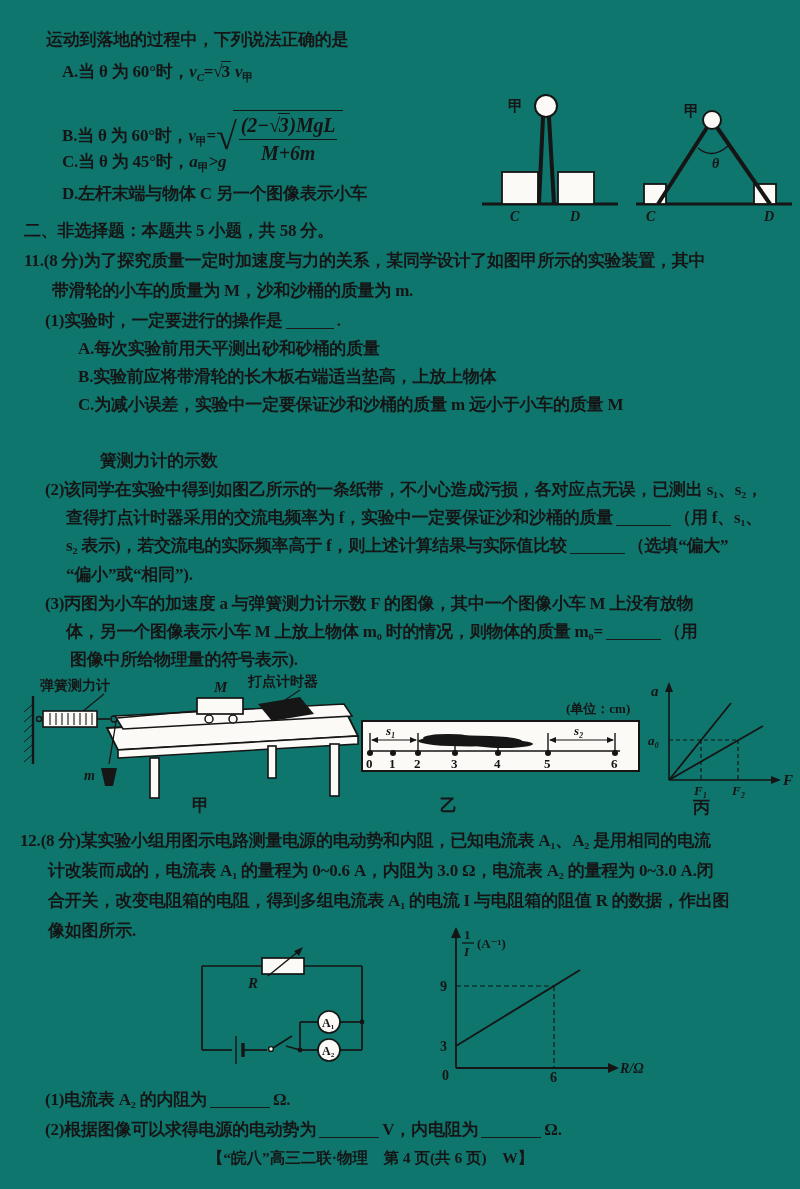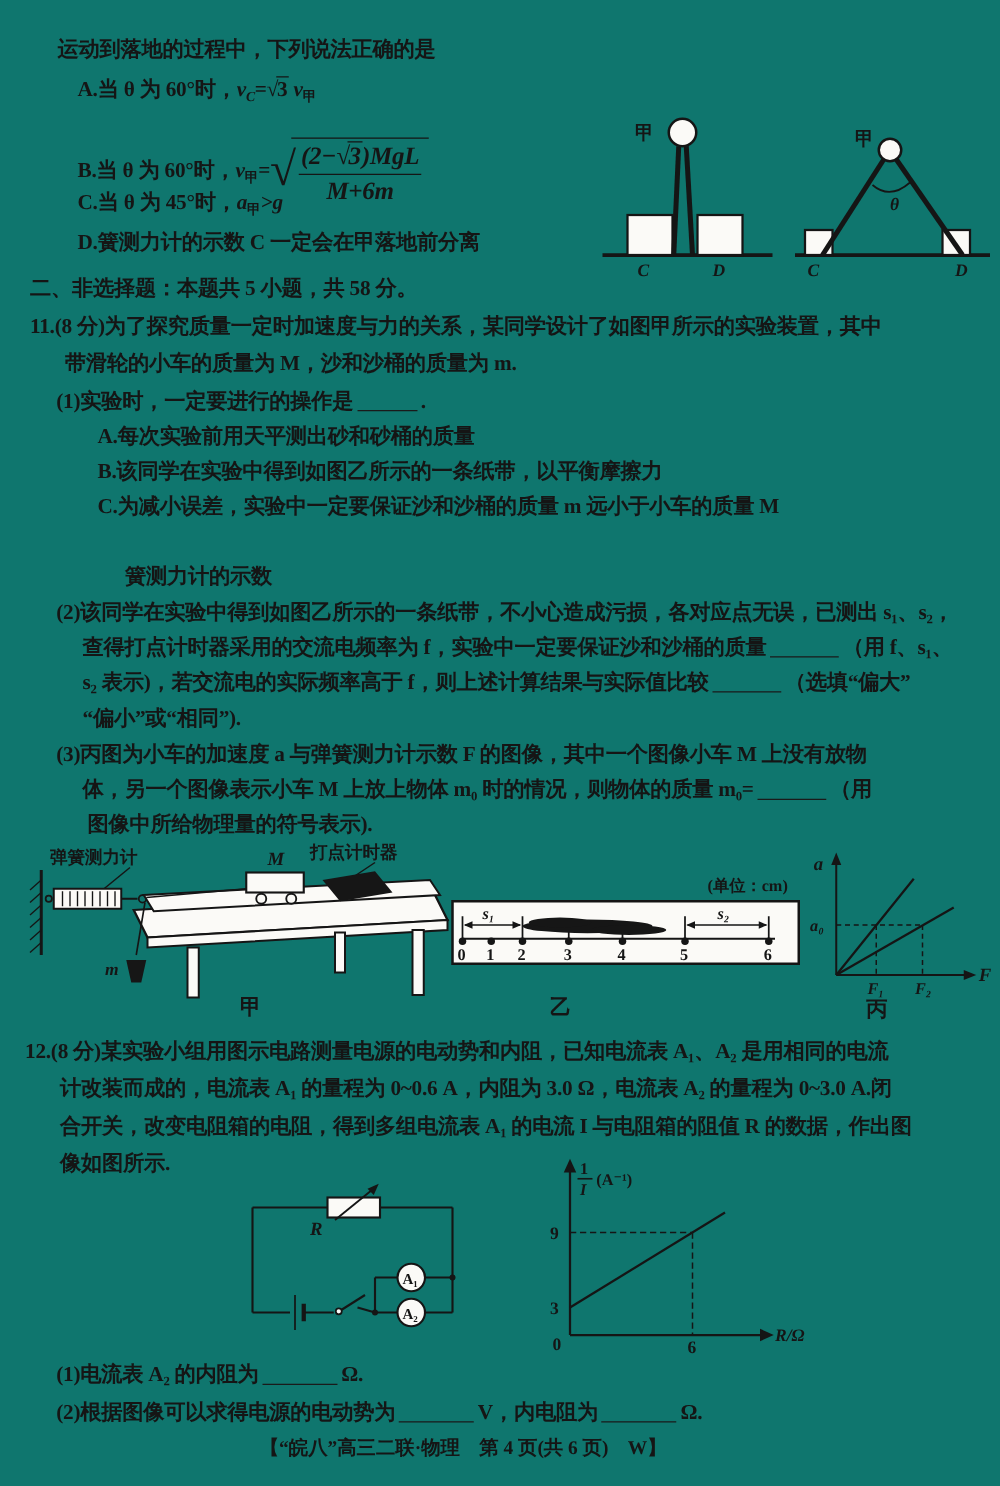--- a/index.html
+++ b/index.html
@@ -34,21 +34,21 @@
   </div>
 
   <div class="t" style="left:62px;top:110px">
     <span>B.当 θ 为 60°时，</span><span class="it">v</span><span class="sub">甲</span><span>=</span><span class="bigsqrt">√</span><span class="frac"><span class="num it"><span>(2−</span><span class="sqrt">√</span><span class="ovl">3</span><span>)MgL</span></span><span class="den it">M+6m</span></span>
   </div>
 
   <div class="t" style="left:62px;top:150px">
     <span>C.当 θ 为 45°时，</span><span class="it">a</span><span class="sub">甲</span><span class="it">&gt;g</span>
   </div>
 
-  <div class="t" style="left:62px;top:182px">D.簧测力计的示数 C 一定会在甲落地前分离</div>
+  <div class="t" style="left:62px;top:182px">D.左杆末端与物体 C 另一个图像表示小车</div>
 
   <svg style="left:478px;top:84px" width="145" height="140" viewBox="0 0 145 140">
     <line x1="4" y1="120" x2="140" y2="120" stroke="#151515" stroke-width="3"></line>
     <rect x="24" y="88" width="36" height="32" fill="#fbfaf7" stroke="#151515" stroke-width="1.8"></rect>
     <rect x="80" y="88" width="36" height="32" fill="#fbfaf7" stroke="#151515" stroke-width="1.8"></rect>
     <line x1="61" y1="120" x2="65" y2="33" stroke="#151515" stroke-width="4"></line>
     <line x1="76" y1="120" x2="71" y2="33" stroke="#151515" stroke-width="4"></line>
     <circle cx="68" cy="22" r="11" fill="#fbfaf7" stroke="#151515" stroke-width="2"></circle>
     <text x="30" y="27" font-size="15">甲</text>
     <text x="32" y="137" font-size="14" font-style="italic">C</text>
@@ -70,21 +70,21 @@
   </svg>
 
   <div class="t sec" style="left:24px;top:219px">二、非选择题：本题共 5 小题，共 58 分。</div>
 
   <div class="t" style="left:24px;top:249px">11.(8 分)为了探究质量一定时加速度与力的关系，某同学设计了如图甲所示的实验装置，其中</div>
   <div class="t" style="left:52px;top:279px">带滑轮的小车的质量为 M，沙和沙桶的质量为 m.</div>
   <div class="t" style="left:45px;top:309px">
     <span>(1)实验时，一定要进行的操作是</span><span class="blank b48"></span><span>.</span>
   </div>
   <div class="t" style="left:78px;top:337px">A.每次实验前用天平测出砂和砂桶的质量</div>
-  <div class="t" style="left:78px;top:365px">B.该同学在实验中得到如图乙所示的一条纸带，以平衡摩擦力</div>
+  <div class="t" style="left:78px;top:365px">B.实验前应将带滑轮的长木板右端适当垫高，上放上物体</div>
   <div class="t" style="left:78px;top:393px">C.为减小误差，实验中一定要保证沙和沙桶的质量 m 远小于小车的质量 M</div>
   <div class="t" style="left:100px;top:449px">簧测力计的示数</div>
 
   <div class="t" style="left:45px;top:478px">(2)该同学在实验中得到如图乙所示的一条纸带，不小心造成污损，各对应点无误，已测出 s₁、s₂，</div>
   <div class="t" style="left:66px;top:506px">
     <span>查得打点计时器采用的交流电频率为 f，实验中一定要保证沙和沙桶的质量</span><span class="blank b55"></span><span>（用 f、s₁、</span>
   </div>
   <div class="t" style="left:66px;top:534px">
     <span>s₂ 表示)，若交流电的实际频率高于 f，则上述计算结果与实际值比较</span><span class="blank b55"></span><span>（选填“偏大”</span>
   </div>

